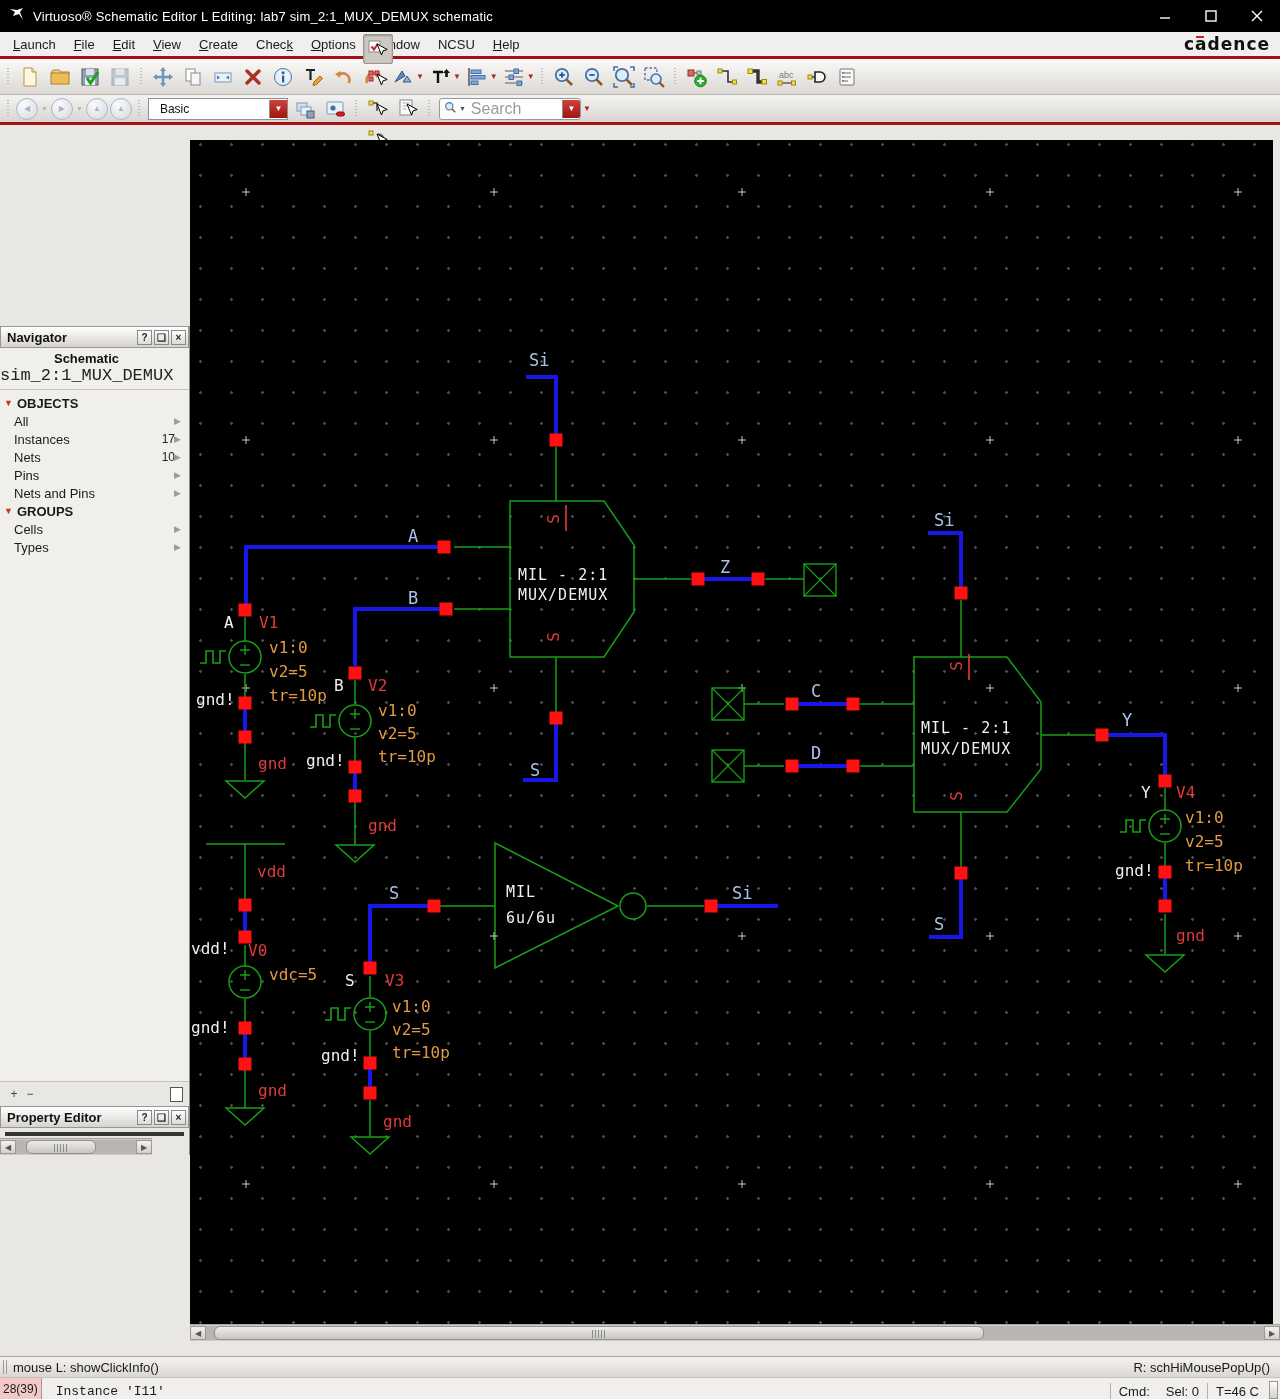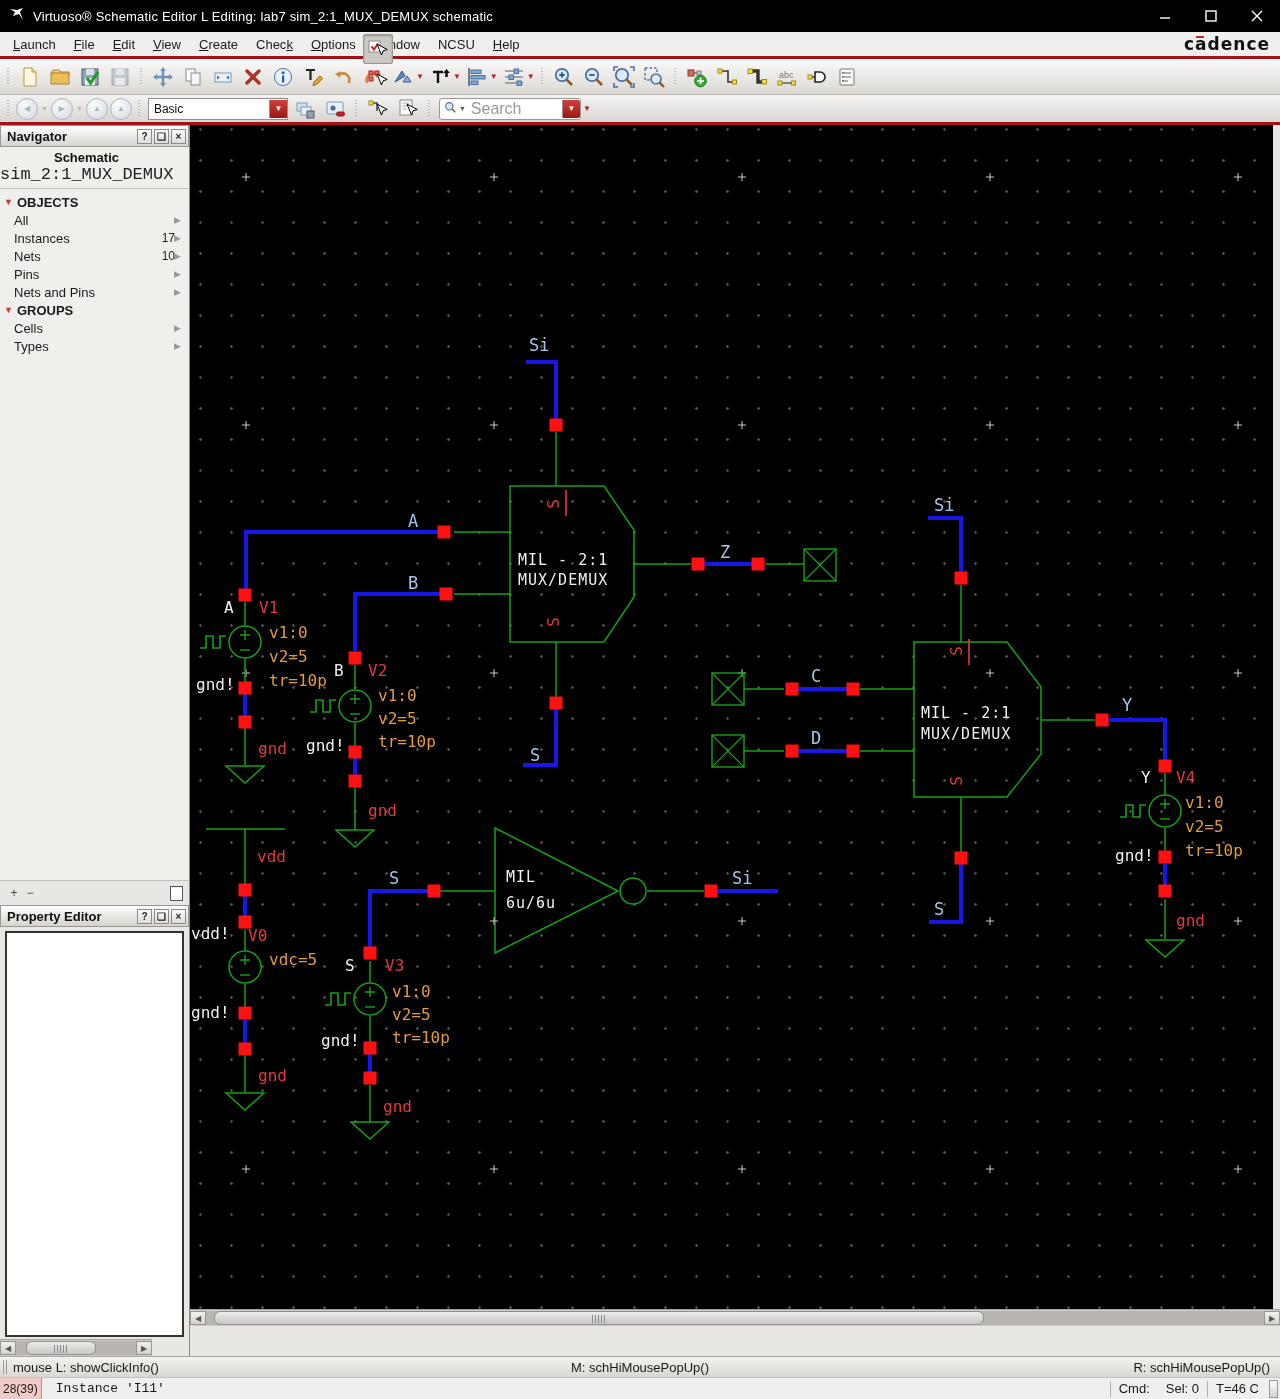--- a/index.html
+++ b/index.html
@@ -27,31 +27,31 @@
   .toolbar1{height:36px;background:linear-gradient(#fbfaf8,#dbd8d4);border-bottom:1px solid #b9b6b1;display:flex;align-items:center;flex:0 0 auto;box-sizing:border-box;padding-left:2px;}
   .toolbar2{height:30px;background:linear-gradient(#f4f3f1,#d9d6d2);border-bottom:3px solid #a31116;display:flex;align-items:center;flex:0 0 auto;box-sizing:border-box;padding-left:2px;}
   .tsep{width:7px;height:24px;margin:0 3px;background:repeating-linear-gradient(#bbb 0 1px,transparent 1px 3px);background-size:2px 18px;background-repeat:no-repeat;background-position:2px 3px;}
   .tbtn{width:28px;height:28px;display:flex;align-items:center;justify-content:center;border:1px solid transparent;border-radius:2px;}
   .tbtn.pressed{background:#ccc8c2;border:1px solid #9a968f;box-shadow:inset 0 1px 2px rgba(0,0,0,.25);}
   .tbtn svg{display:block;}
   .dd{color:#b22222;font-size:8px;margin:0 1px 0 -2px;align-self:center;}
   .circbtn{width:20px;height:20px;border-radius:50%;border:1px solid #adb6c0;background:radial-gradient(circle at 35% 30%,#fafbfc,#d3d8de);color:#aab6c2;font-size:8px;display:flex;align-items:center;justify-content:center;margin:0 1px;}
   .ddsm{color:#b5b5b5;font-size:7px;margin:0 2px;}
   .combo{width:138px;height:20px;background:#fff;border:1px solid #8f8f8f;display:flex;align-items:center;font-size:12px;margin:0 2px;}
-  .combo .val{flex:1;padding-left:5px;color:#111;}
+  .combo .val{flex:1;padding-left:11px;color:#111;}
   .red-dd{width:17px;height:18px;background:linear-gradient(#d2403a,#9c1712);border-left:1px solid #8f8f8f;color:#fff;font-size:8px;display:flex;align-items:center;justify-content:center;}
   .searchbox{width:140px;height:20px;background:#fff;border:1px solid #999;border-radius:3px;display:flex;align-items:center;margin-left:3px;}
   .searchbox input{flex:1;border:none;outline:none;font-size:16px;width:80px;color:#333;background:transparent;font-family:"Liberation Sans",sans-serif;}
   .searchbox input::placeholder{color:#9a9a9a;}
   .searchbox .mag{margin:0 2px 0 4px;}
   .searchbox .magdd{color:#555;font-size:7px;margin-right:3px;}
   .searchbox .red-dd{border-radius:0 2px 2px 0;}
 
   
-  .main{flex:1;display:flex;min-height:0;}
+  .main{flex:1;display:flex;min-height:0;align-items:center;}
   .leftcol{width:190px;flex:0 0 auto;background:#e9e7e4;border-right:1px solid #8d8a86;display:flex;flex-direction:column;box-sizing:border-box;}
   .panel-title{height:22px;background:linear-gradient(#ffffff,#d6d3cf);border:1px solid #9a9792;display:flex;align-items:center;font-size:13px;font-weight:bold;color:#111;padding-left:6px;box-sizing:border-box;}
   .panel-title .spacer{flex:1;}
   .pbtn{width:15px;height:15px;border:1px solid #8a8a8a;background:linear-gradient(#fcfcfc,#dcdcdc);font-size:10px;font-weight:bold;color:#222;display:flex;align-items:center;justify-content:center;margin-right:2px;box-sizing:border-box;}
   .nav-header{text-align:center;padding:3px 16px 4px 0;border-bottom:1px solid #c5c2bd;background:#f0efec;}
   .nav-header .h1{font-size:13px;font-weight:bold;color:#111;}
   .nav-header .h2{font-size:17px;color:#222;font-family:Liberation Mono, monospace;}
   .navigator{height:755px;display:flex;flex-direction:column;box-sizing:border-box;background:#f0efec;}
   .navtree{flex:1;font-size:13px;color:#1a1a1a;padding-top:4px;}
   .tree-section{display:flex;align-items:center;height:18px;font-weight:bold;padding-left:4px;}
@@ -84,21 +84,21 @@
   .t-red{fill:#e23b3b;font:16px "DejaVu Sans Mono",monospace;}
   .t-orange{fill:#e29a44;font:16px "DejaVu Sans Mono",monospace;}
   .t-sym{fill:#f0f0f0;font:15px "DejaVu Sans Mono",monospace;letter-spacing:1px;}
   .t-rot{fill:#e23b3b;font:16px "DejaVu Sans Mono",monospace;}
 
   
   .mousebar{height:21px;background:linear-gradient(#f4f3f1,#dad7d3);border-top:1px solid #a8a5a0;display:flex;align-items:center;font-size:13px;color:#1a1a1a;flex:0 0 auto;box-sizing:border-box;position:relative;}
   .mousebar .grip{width:6px;height:14px;margin:0 4px 0 3px;background:repeating-linear-gradient(90deg,#9a9a9a 0 1px,transparent 1px 3px);}
   .mousebar .mid{position:absolute;left:0;right:0;text-align:center;}
   .mousebar .right{margin-left:auto;padding-right:10px;z-index:1;}
-  .statusbar{height:22px;background:#f0efed;display:flex;align-items:center;font-size:13px;color:#1a1a1a;flex:0 0 auto;border-top:1px solid #c5c2bd;box-sizing:border-box;}
+  .statusbar{height:22px;background:#f0efed;display:flex;align-items:flex-end;font-size:13px;color:#1a1a1a;flex:0 0 auto;border-top:1px solid #c5c2bd;box-sizing:border-box;}
   .countbox{min-width:38px;height:100%;background:#f2c9c6;border-right:1px solid #b98f8c;display:flex;align-items:center;justify-content:center;font-size:12px;padding:0 3px;box-sizing:border-box;}
   .statusmsg{margin-left:14px;font-family:Liberation Mono, monospace;}
   .statusbar .spacer{flex:1;}
   .statusbar .cell{padding:0 8px;white-space:nowrap;}
   .statusbar .vsep{width:1px;height:16px;background:#b5b2ae;}
   .statusbar .endgrip{width:9px;height:18px;margin:0 2px;background:linear-gradient(#fcfcfc,#d5d2ce);border:1px solid #9a9792;box-sizing:border-box;}
 </style>
 </head>
 <body>
 
@@ -815,21 +815,20 @@
             <span class="sb-thumb" style="left:8px;width:770px;">
               <span class="sb-grip"></span>
             </span>
           </span>
         <span class="sb-arrow">▶</span>
       </div>
     </div>
   </div>
 
   <div class="mousebar">
-    <span class="mid">M: schHiMousePopUp()</span>
     <span class="grip"></span>
     <span style="z-index:1">mouse L: showClickInfo()</span>
     <span class="right">R: schHiMousePopUp()</span>
   </div>
 
   <div class="statusbar">
     <span class="countbox">28(39)</span>
     <span class="statusmsg">Instance 'I11'</span>
     <span class="spacer"></span>
     <span class="vsep"></span>

